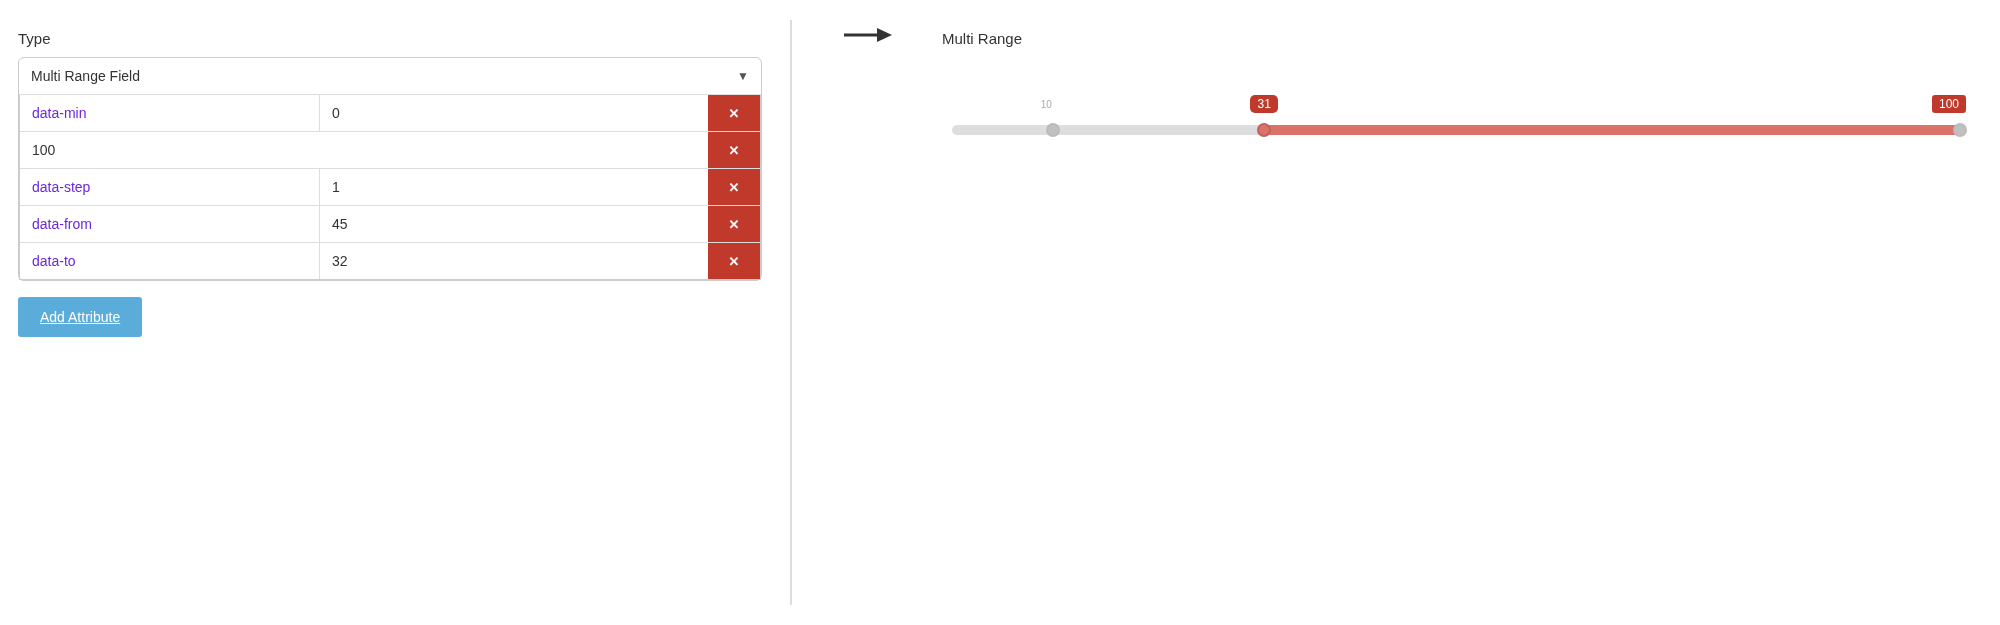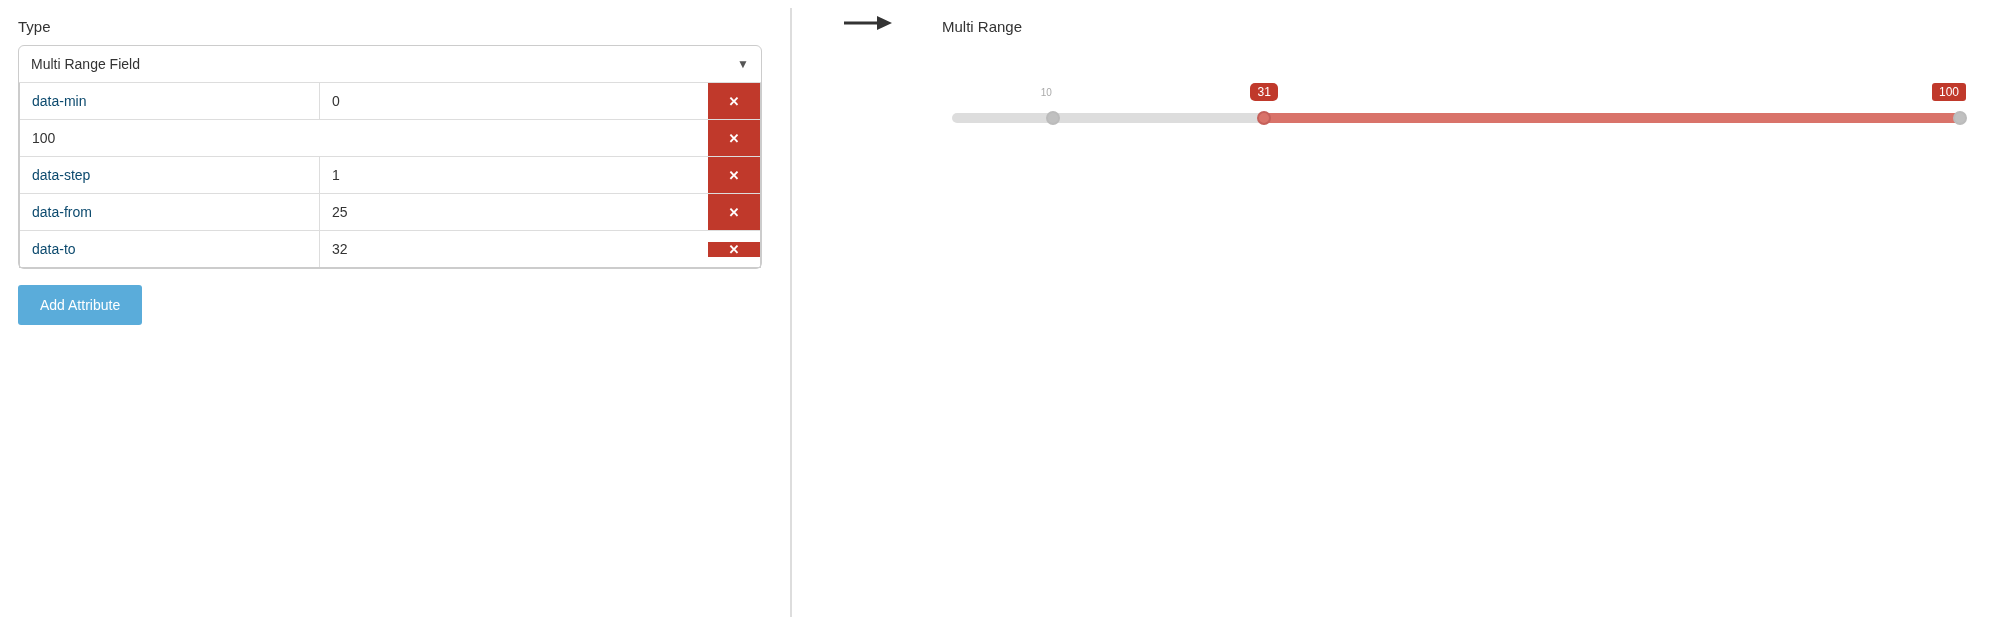--- a/index.html
+++ b/index.html
@@ -5,21 +5,21 @@
     * { box-sizing: border-box; margin: 0; padding: 0; }
     body {
       font-family: -apple-system, BlinkMacSystemFont, "Segoe UI", Arial, sans-serif;
       background: #fff;
       color: #333;
       font-size: 14px;
     }
     .page-container {
       display: flex;
       align-items: flex-start;
-      padding: 8px 10px;
+      padding: 20px 10px;
       gap: 0;
       width: 2000px;
       min-height: 625px;
     }
     .left-panel {
       width: 760px;
       flex-shrink: 0;
       padding: 10px 8px;
     }
     .type-label {
@@ -55,27 +55,26 @@
       border-top: none;
       width: 100%;
     }
     .attr-row {
       display: flex;
       align-items: stretch;
       border-bottom: 1px solid #ddd;
     }
     .attr-row:last-child {
       border-bottom: none;
-      align-items: center;
     }
     .attr-name {
       flex: 0 0 300px;
       padding: 10px 12px;
       border-right: 1px solid #ddd;
-      color: #0c4a6e;
+      color: #6d28d9;
       font-size: 14px;
       display: flex;
       align-items: center;
     }
     .attr-value {
       flex: 1;
       padding: 10px 12px;
       color: #333;
       font-size: 14px;
       display: flex;
@@ -100,20 +99,21 @@
     .add-attr-btn {
       margin-top: 16px;
       background: #5aacda;
       color: #fff;
       border: none;
       border-radius: 3px;
       padding: 12px 22px;
       font-size: 14px;
       cursor: pointer;
       font-weight: 500;
+      text-decoration: underline;
     }
     .divider {
       width: 2px;
       background: #ddd;
       margin: 0 20px;
       align-self: stretch;
       flex-shrink: 0;
     }
     .arrow-container {
       display: flex;
@@ -203,21 +203,21 @@
         <div class="attr-row">
           <div class="attr-name">data-step</div>
           <div class="attr-value">1</div>
           <div class="attr-delete">
             <span class="x-icon">✕</span>
           </div>
         </div>
 
         <div class="attr-row">
           <div class="attr-name">data-from</div>
-          <div class="attr-value">25</div>
+          <div class="attr-value">45</div>
           <div class="attr-delete">
             <span class="x-icon">✕</span>
           </div>
         </div>
 
         <div class="attr-row">
           <div class="attr-name">data-to</div>
           <div class="attr-value">32</div>
           <div class="attr-delete">
             <span class="x-icon">✕</span>

